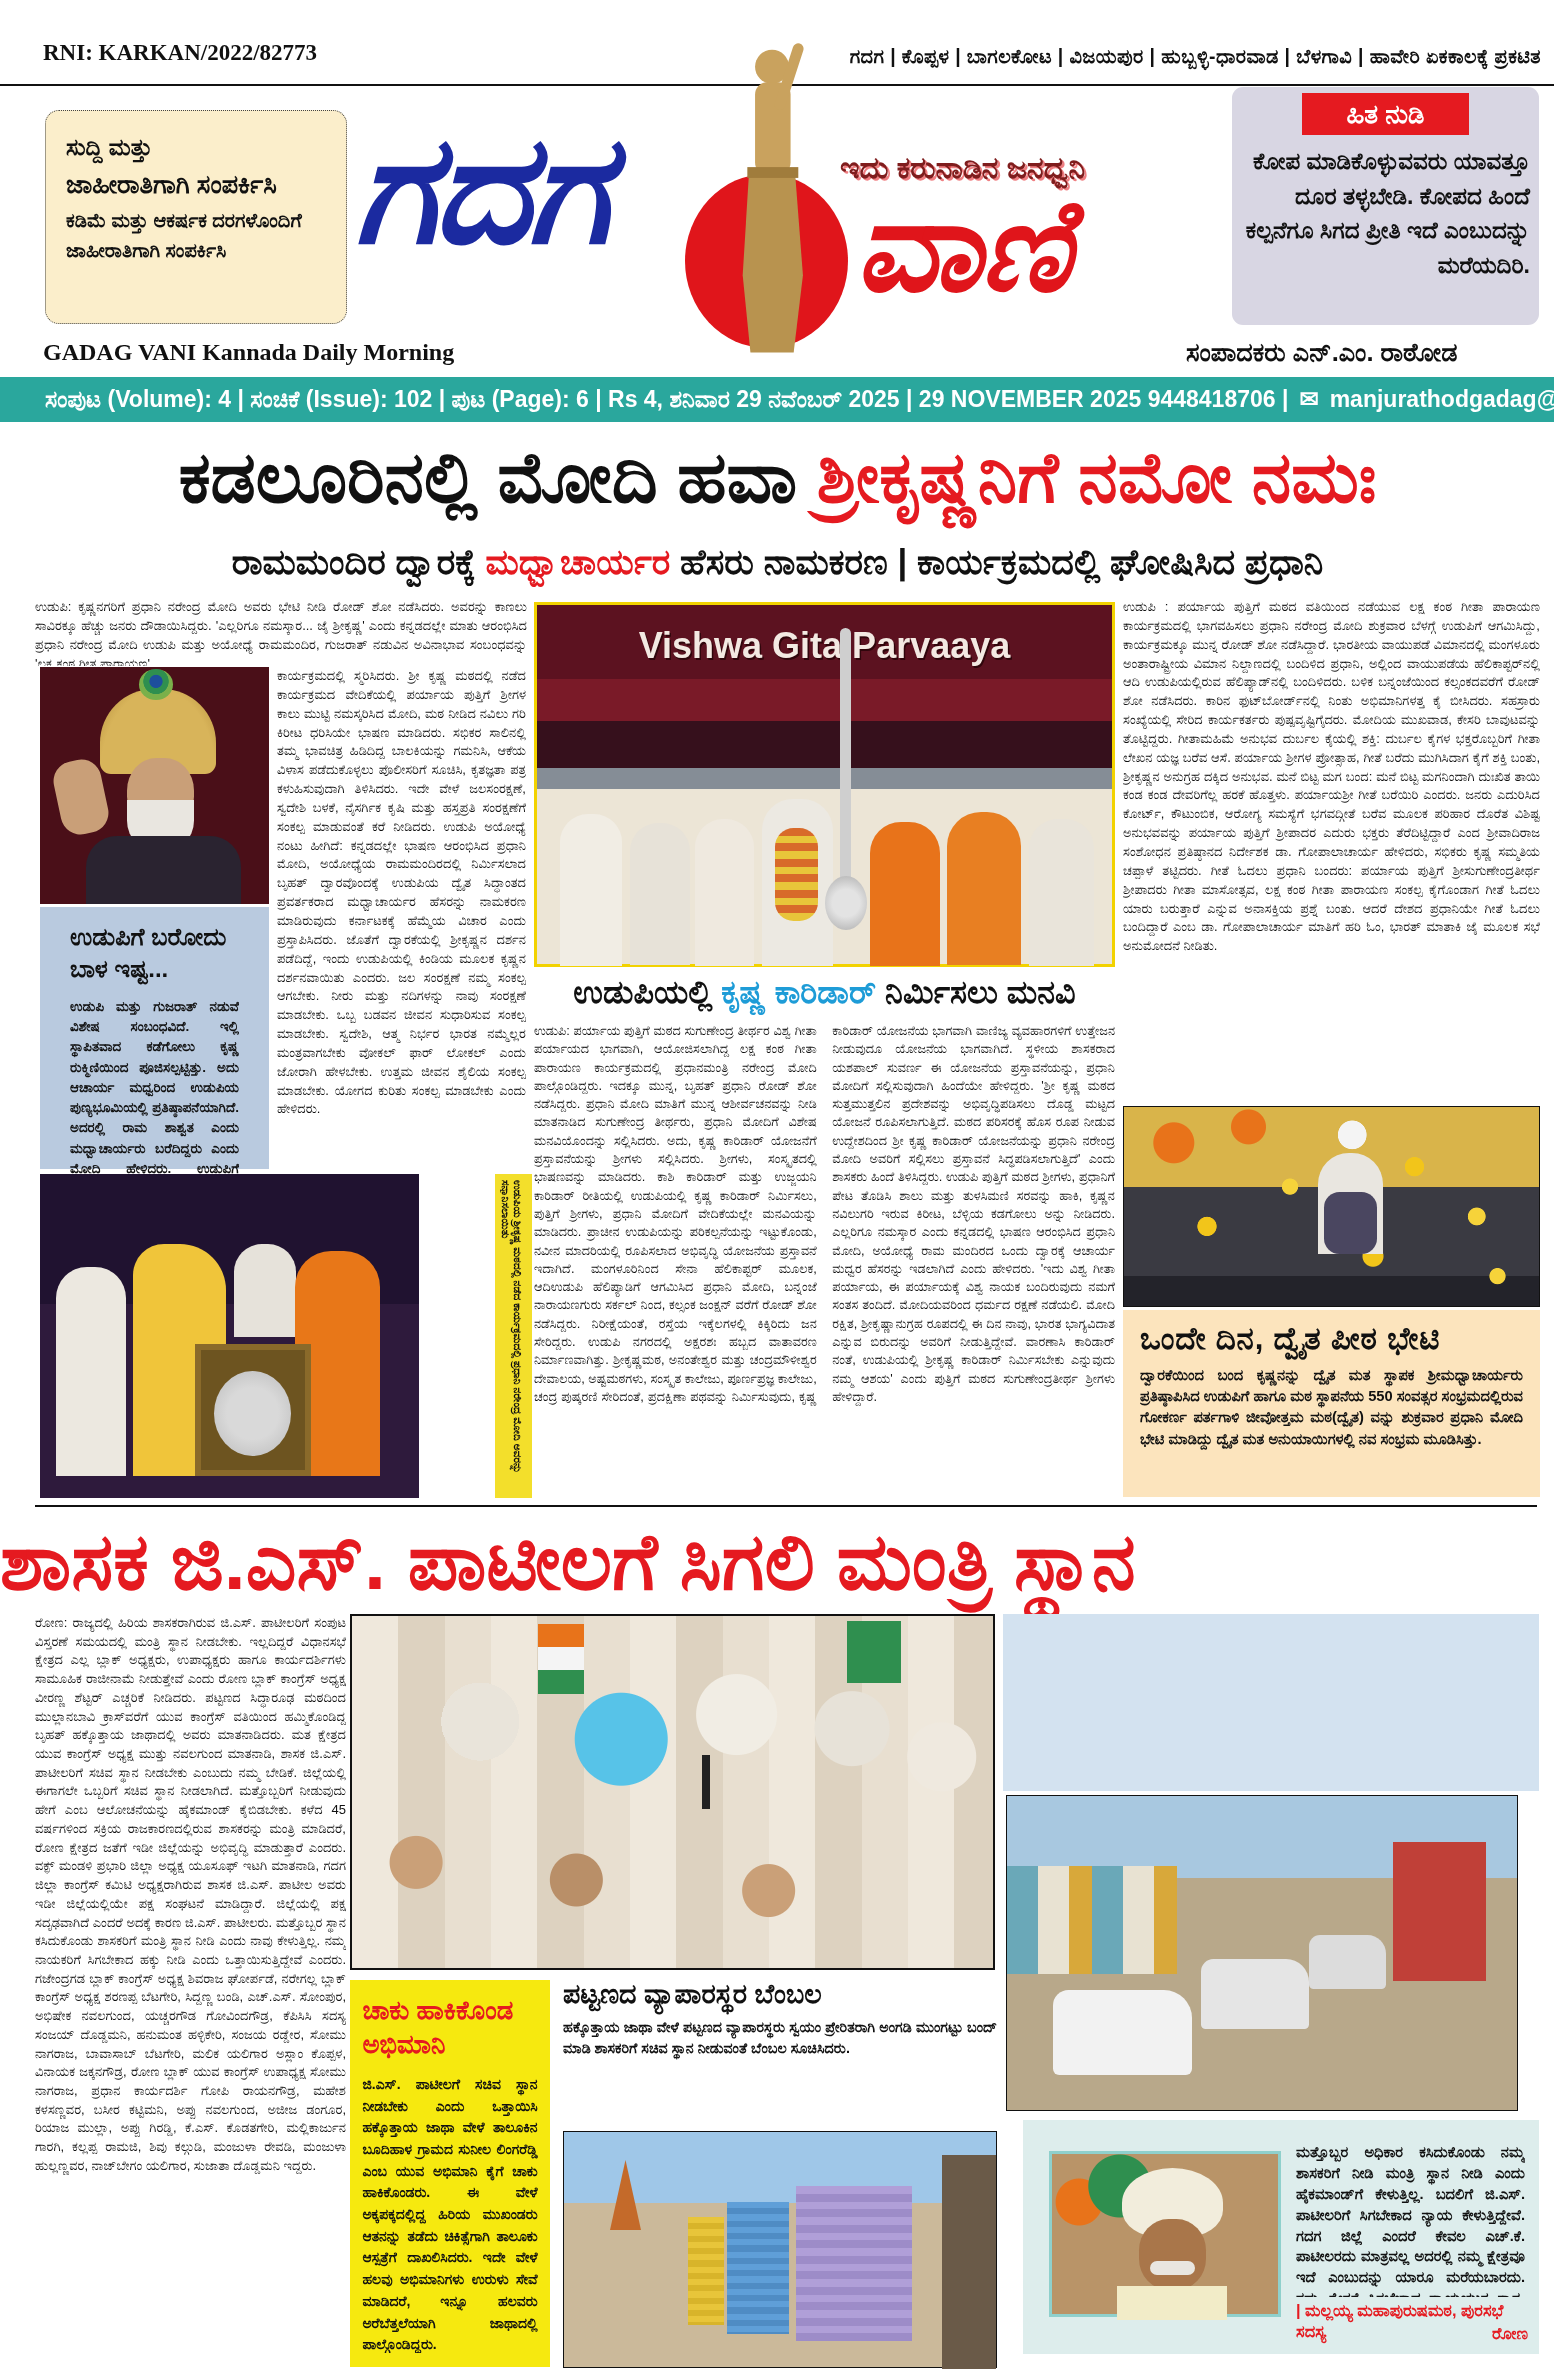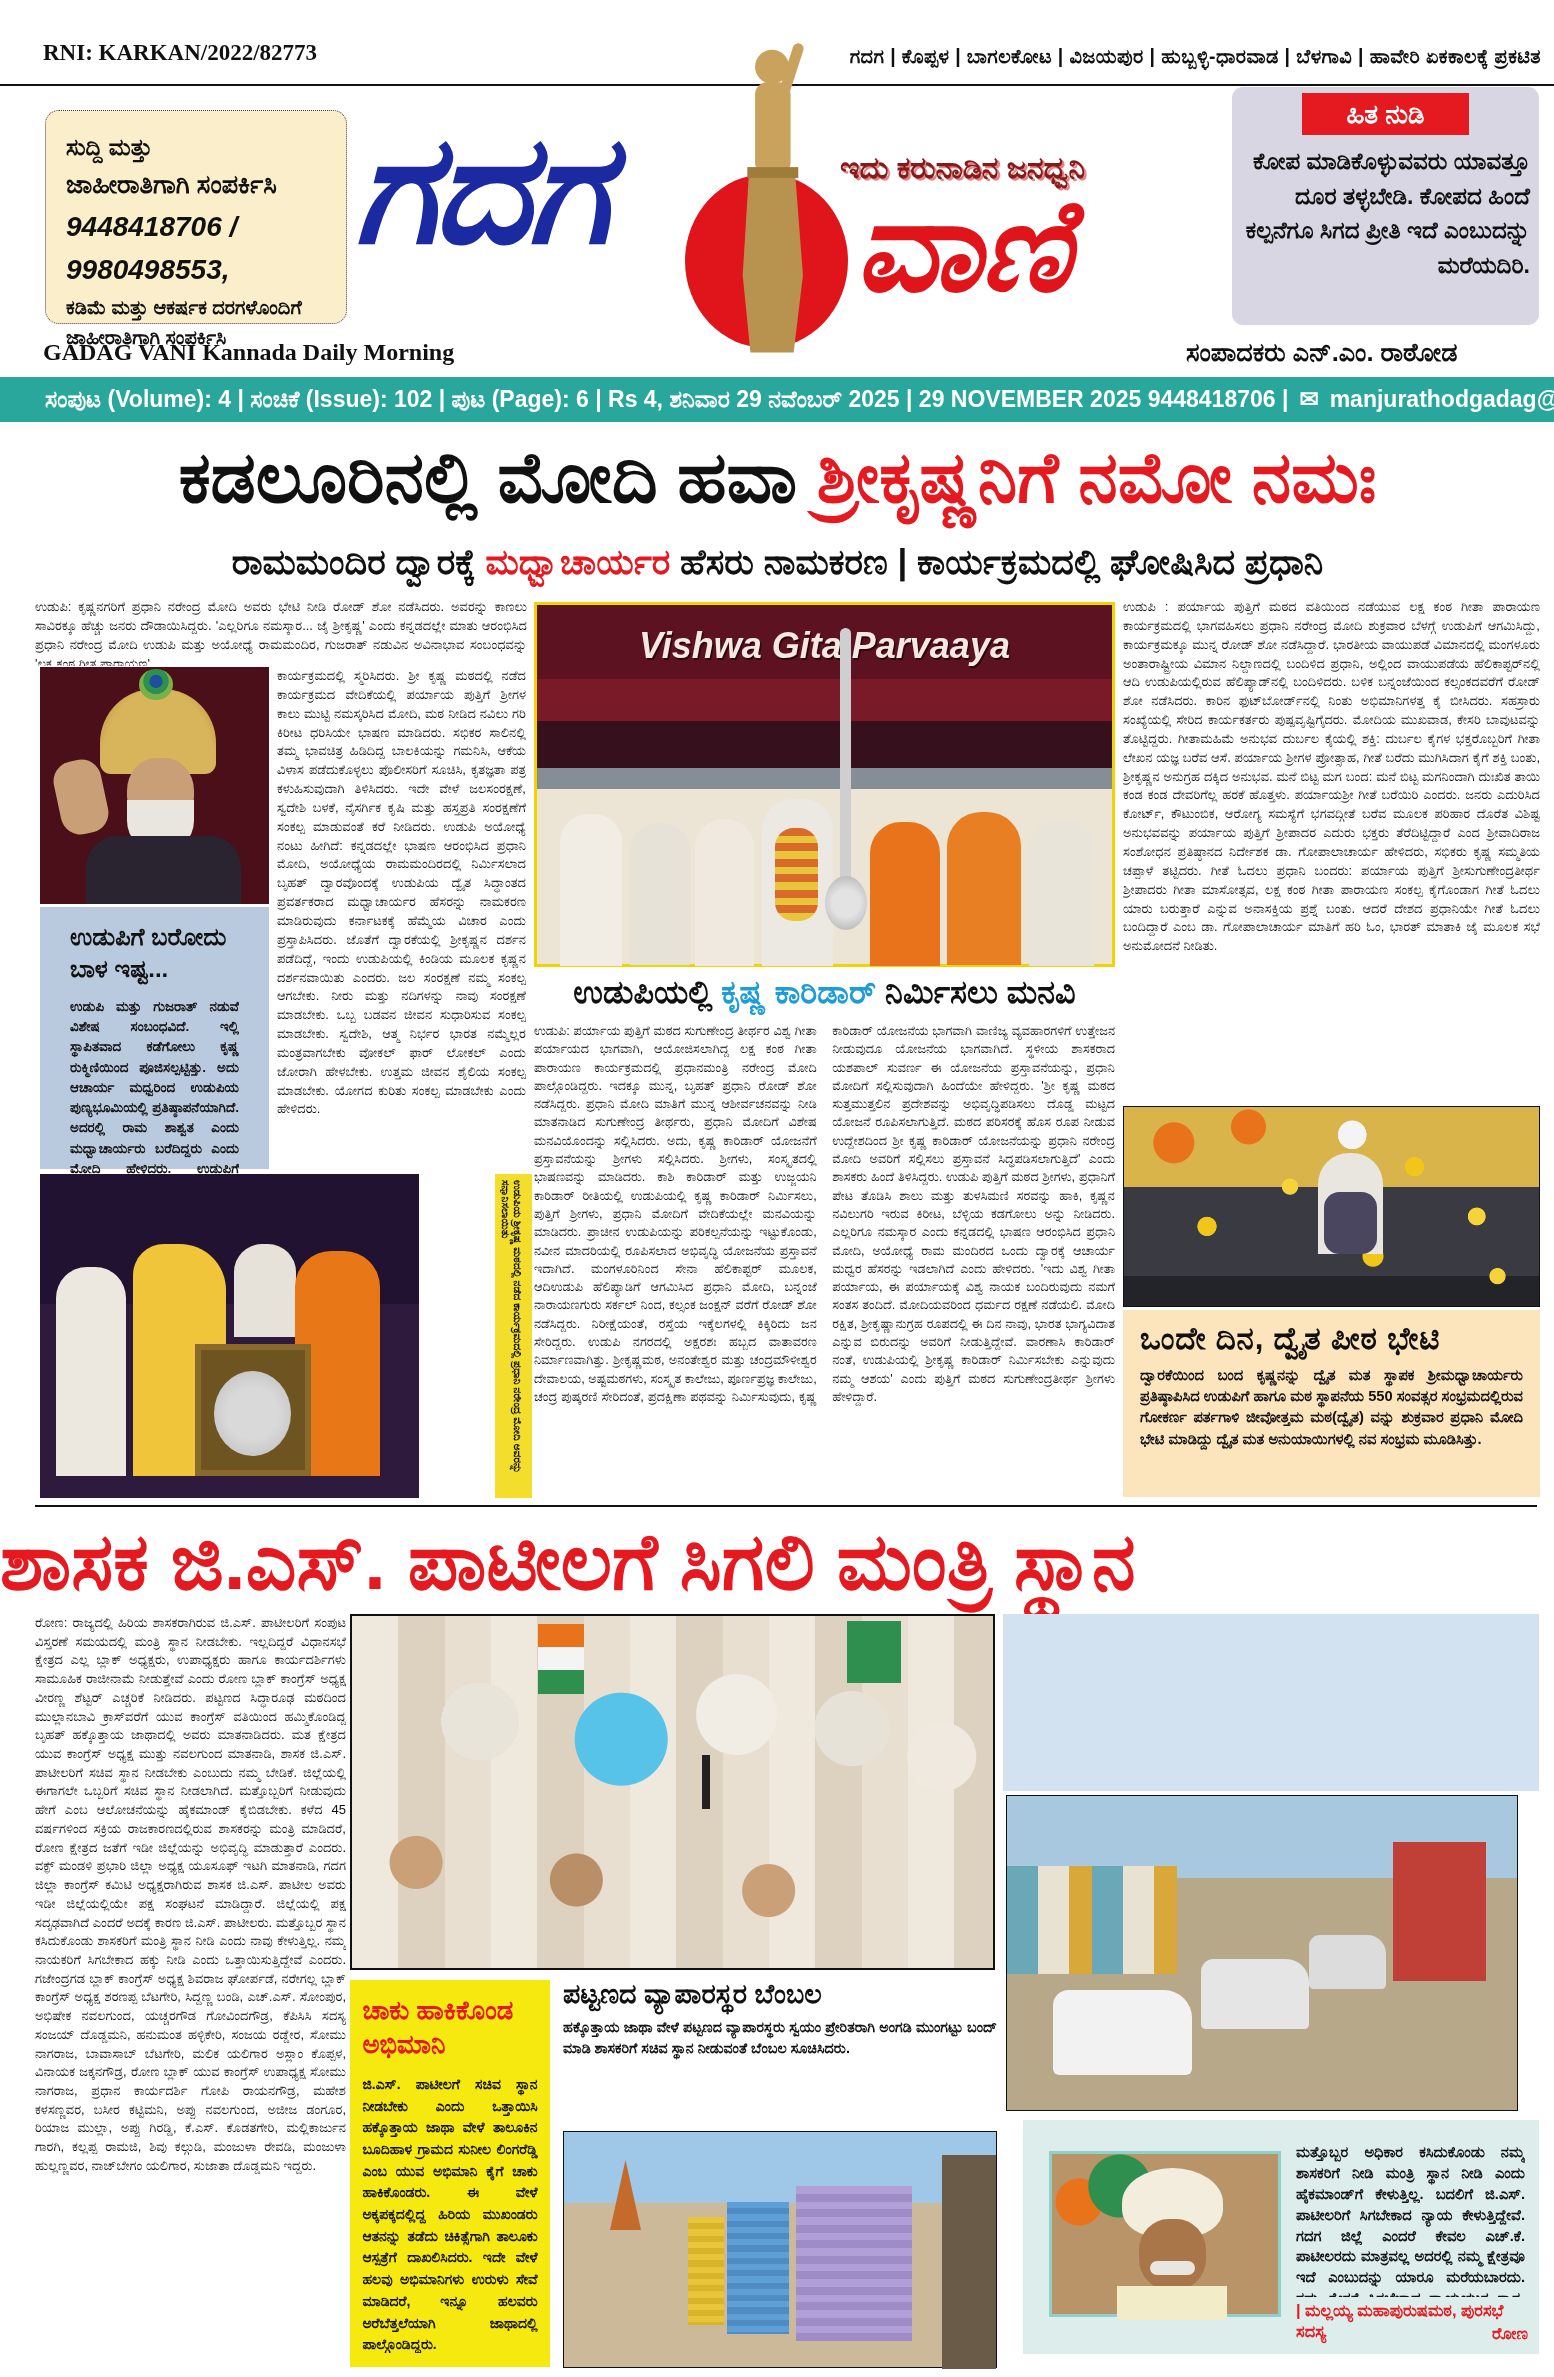--- a/index.html
+++ b/index.html
@@ -53,21 +53,21 @@
   #felic-photo .yellow{position:absolute;left:93px;top:70px;width:93px;height:232px;background:#f0c53a;border-radius:31px 46px 0 0;}
   #felic-photo .saffron{position:absolute;left:255px;top:77px;width:85px;height:225px;background:#e87718;border-radius:36px 36px 0 0;}
   #felic-photo .white1{position:absolute;left:15.5px;top:93px;width:70px;height:209px;background:#ece8e0;border-radius:31px 31px 0 0;}
   #felic-photo .white2{position:absolute;left:194px;top:70px;width:62px;height:93px;background:#e6e2da;border-radius:28px 28px 0 0;}
   #felic-photo .frame{position:absolute;left:155px;top:170px;width:116px;height:132px;background:#6d5420;border:6.2px solid #8a6a2a;box-sizing:border-box;}
   #felic-photo .plate{position:absolute;left:174px;top:197px;width:77px;height:85px;background:radial-gradient(circle,#d9d9d9 0 45%,#b9b9b9 100%);border-radius:50%;}
   #vert-caption{left:495px;top:1174px;width:37px;height:324px;background:#f3df2b;}
   #vert-caption span{position:absolute;left:4.6px;top:6.2px;writing-mode:vertical-rl;font-size:10.5px;font-weight:bold;height:311px;overflow:hidden;}
   
   #stage-photo{left:534px;top:602px;width:581px;height:365px;border:3.1px solid #f2d200;box-sizing:border-box;background:linear-gradient(#5c1220 0 74px,#7a1a28 74px 116px,#36101c 116px 163px,#858d96 163px 184px,#ece5d6 184px 100%);}
-  #stage-photo .banner{position:absolute;left:0;top:20px;width:100%;text-align:center;color:#f3e9e2;font-size:36px;font-weight:900;font-style:italic;text-shadow:1.5px 1.5px 0 #30060c;}
+  #stage-photo .banner{position:absolute;left:0;top:20px;width:100%;text-align:center;color:#f3e9e2;font-size:36px;font-weight:900;text-shadow:1.5px 1.5px 0 #30060c;}
   #stage-photo .swami1{position:absolute;left:333px;top:217px;width:70px;height:144px;background:#e8731a;border-radius:31px 31px 0 0;}
   #stage-photo .swami2{position:absolute;left:410px;top:207px;width:74px;height:153px;background:#e87f22;border-radius:34px 34px 0 0;}
   #stage-photo .modi{position:absolute;left:225px;top:194px;width:71px;height:167px;background:#ece9e2;border-radius:31px 31px 0 0;}
   #stage-photo .garland{position:absolute;left:238px;top:223px;width:43px;height:93px;background:repeating-linear-gradient(#d86a2a 0 7.7px,#e8c53a 7.7px 15.5px);border-radius:18.6px;}
   #stage-photo .mace{position:absolute;left:303px;top:23px;width:11px;height:279px;background:#cfcfcf;border-radius:5.4px;}
   #stage-photo .macehead{position:absolute;left:288px;top:271px;width:42px;height:54px;background:radial-gradient(circle,#e3e3e3 0 40%,#a9a9a9 100%);border-radius:50%;}
   #stage-photo .p1{position:absolute;left:23px;top:209px;width:62px;height:152px;background:#f1ede4;border-radius:28px 28px 0 0;}
   #stage-photo .p2{position:absolute;left:93px;top:218px;width:60px;height:142px;background:#e7e2d8;border-radius:28px 28px 0 0;}
   #stage-photo .p3{position:absolute;left:158px;top:214px;width:59px;height:147px;background:#efe9df;border-radius:28px 28px 0 0;}
   #stage-photo .p4{position:absolute;left:492px;top:214px;width:65px;height:147px;background:#e9e4da;border-radius:29px 29px 0 0;}
@@ -148,21 +148,20 @@
 </head>
 <body>
 
 <div class="abs serif" id="rni">RNI: KARKAN/2022/82773</div>
 <div class="abs" id="locations">ಗದಗ | ಕೊಪ್ಪಳ | ಬಾಗಲಕೋಟ | ವಿಜಯಪುರ | ಹುಬ್ಬಳ್ಳಿ-ಧಾರವಾಡ | ಬೆಳಗಾವಿ | ಹಾವೇರಿ ಏಕಕಾಲಕ್ಕೆ ಪ್ರಕಟಿತ</div>
 <div class="abs" id="toprule"></div>
 
 <div class="abs" id="contact-box">
   <div class="l1">ಸುದ್ದಿ ಮತ್ತು</div>
   <div class="l2">ಜಾಹೀರಾತಿಗಾಗಿ ಸಂಪರ್ಕಿಸಿ</div>
-  <div class="l3">9448418706 / 9980498553,</div>
   <div class="l4">ಕಡಿಮೆ ಮತ್ತು ಆಕರ್ಷಕ ದರಗಳೊಂದಿಗೆ</div>
   <div class="l5">ಜಾಹೀರಾತಿಗಾಗಿ ಸಂಪರ್ಕಿಸಿ</div>
 </div>
 
 <div class="abs" id="logo-gadag">ಗದಗ</div>
 <div class="abs" id="statue-circle"></div>
 <div class="abs" id="statue">
   <svg width="139" height="310" viewBox="0 0 180 400">
     <circle cx="92" cy="30" r="22" fill="#c9a25e"></circle>
     <rect x="70" y="50" width="46" height="120" rx="16" fill="#c9a25e"></rect>

